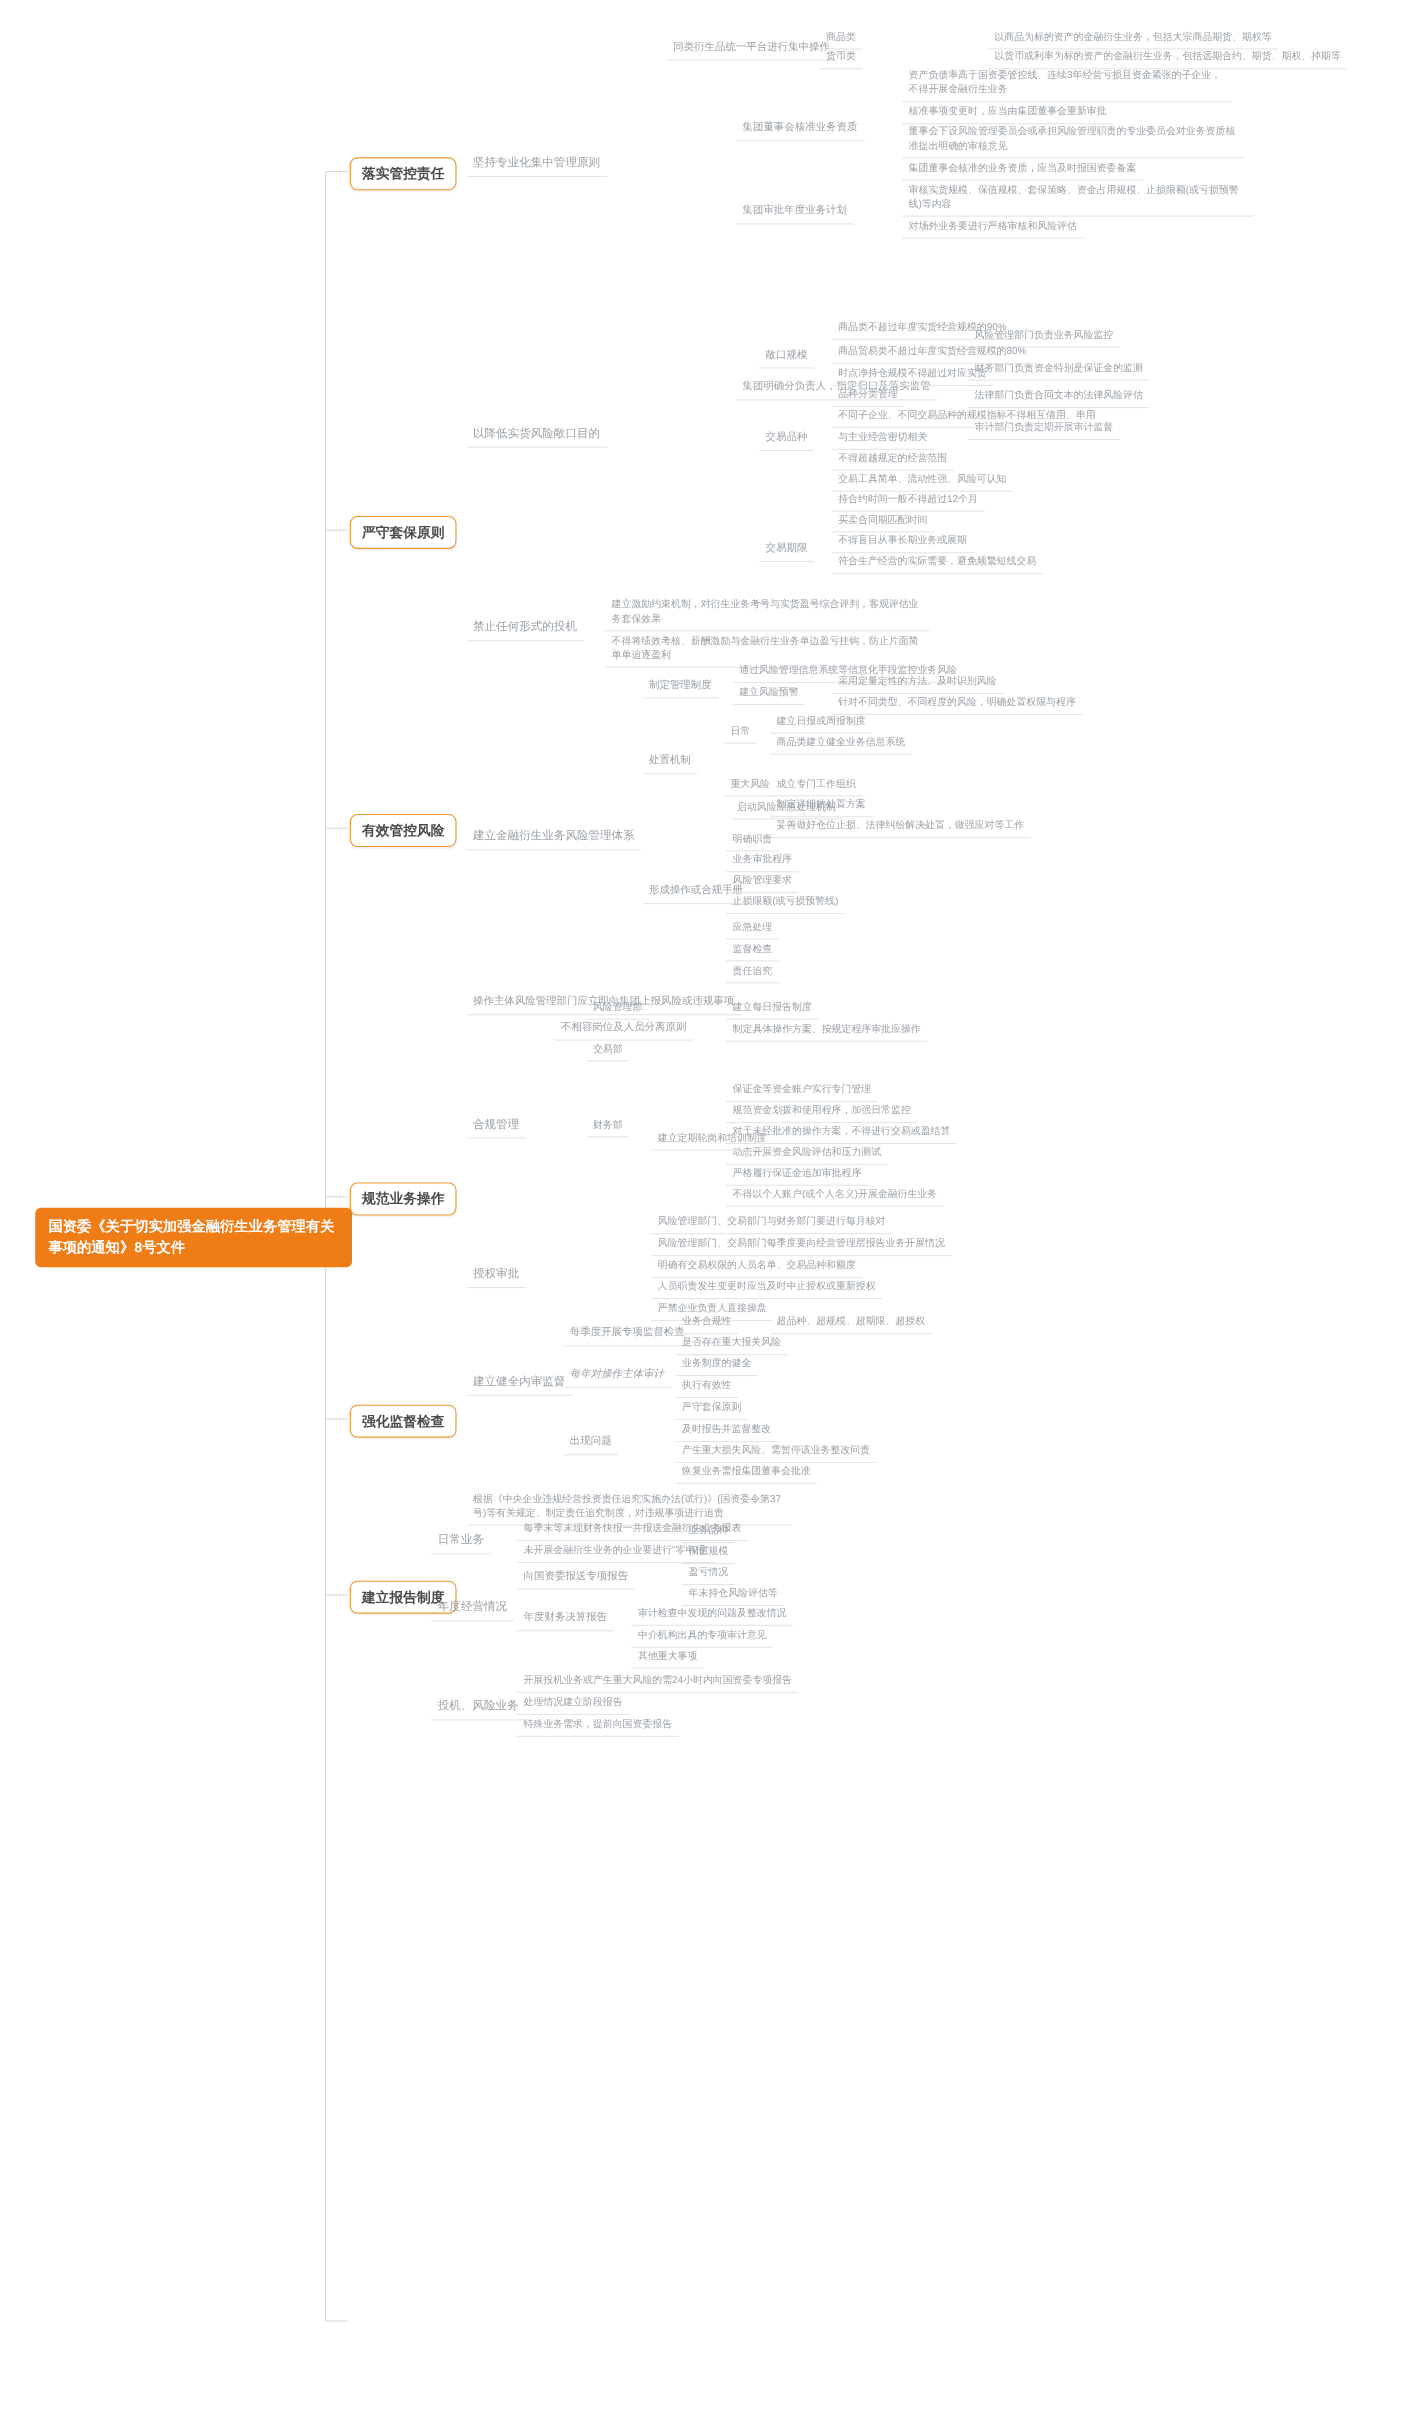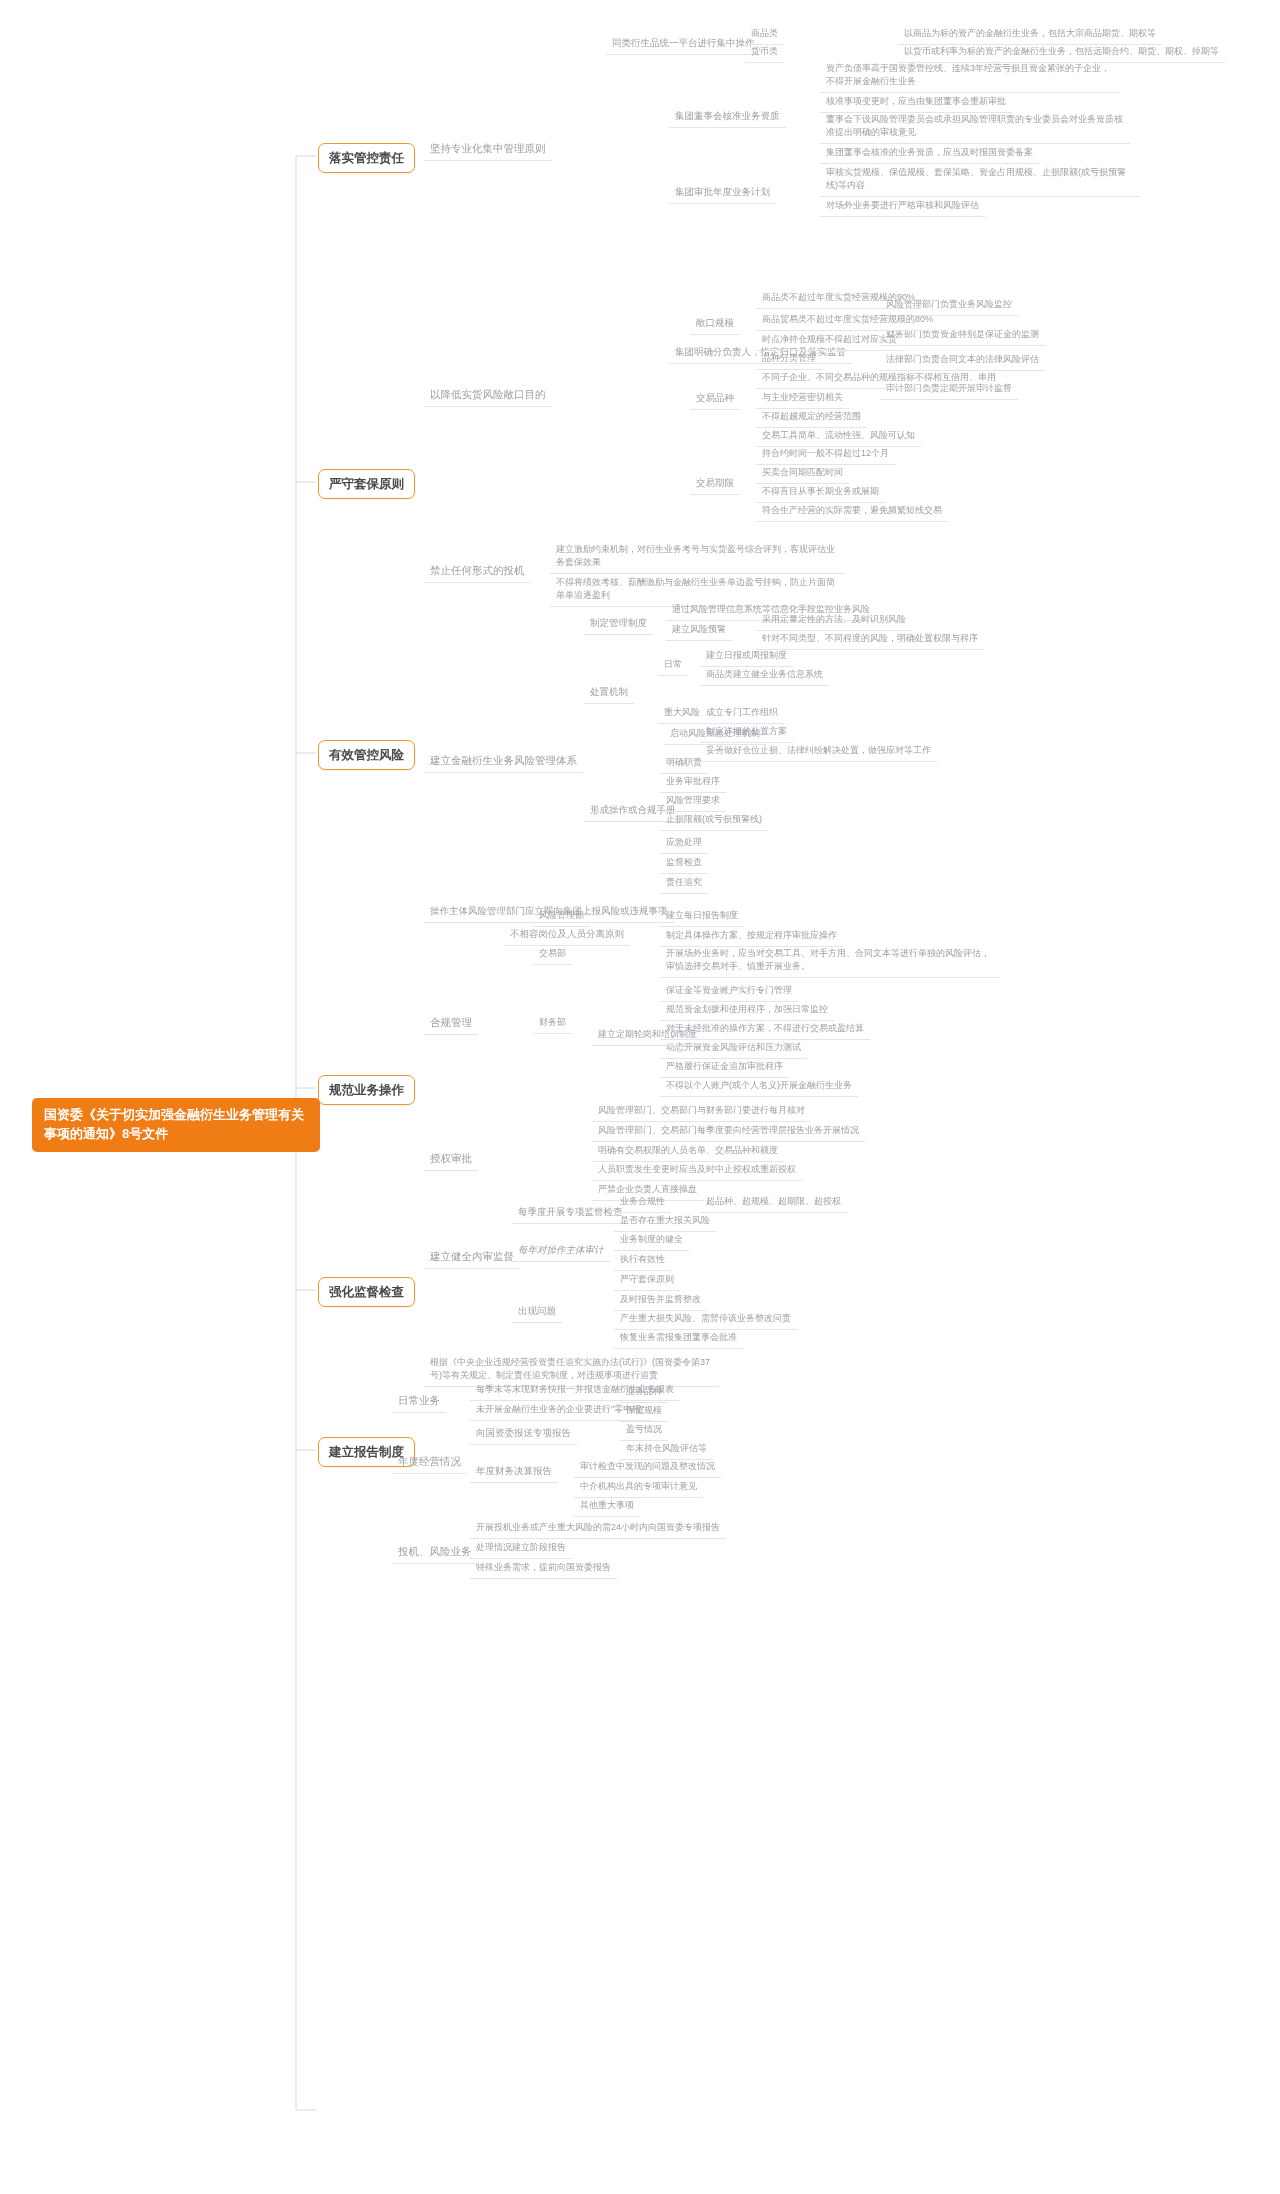--- a/index.html
+++ b/index.html
@@ -96,21 +96,21 @@
   <div class="node lvl4 nowrap" style="left:756px;top:310px;">商品贸易类不超过年度实货经营规模的80%</div>
   <div class="node lvl4 nowrap" style="left:756px;top:330px;">时点净持仓规模不得超过对应实货</div>
 
   <div class="node lvl3 nowrap" style="left:690px;top:388px;">交易品种</div>
   <div class="node lvl4 nowrap" style="left:756px;top:349px;">品种分类管理</div>
   <div class="node lvl4 nowrap" style="left:756px;top:368px;">不同子企业、不同交易品种的规模指标不得相互借用、串用</div>
   <div class="node lvl4 nowrap" style="left:756px;top:388px;">与主业经营密切相关</div>
   <div class="node lvl4 nowrap" style="left:756px;top:407px;">不得超越规定的经营范围</div>
   <div class="node lvl4 nowrap" style="left:756px;top:426px;">交易工具简单、流动性强、风险可认知</div>
 
-  <div class="node lvl3 nowrap" style="left:690px;top:473px;">交易期限</div>
+  <div class="node lvl3 nowrap" style="left:690px;top:489px;">交易期限</div>
   <div class="node lvl4 nowrap" style="left:756px;top:444px;">持合约时间一般不得超过12个月</div>
   <div class="node lvl4 nowrap" style="left:756px;top:463px;">买卖合同期匹配时间</div>
   <div class="node lvl4 nowrap" style="left:756px;top:482px;">不得盲目从事长期业务或展期</div>
   <div class="node lvl4 nowrap" style="left:756px;top:501px;">符合生产经营的实际需要，避免频繁短线交易</div>
 
   <div class="node lvl2 nowrap" style="left:424px;top:560px;">禁止任何形式的投机</div>
   <div class="node lvl4 wrapnode" style="left:550px;top:540px;width:295px;">建立激励约束机制，对衍生业务考号与实货盈号综合评判，客观评估业务套保效果</div>
   <div class="node lvl4 wrapnode" style="left:550px;top:573px;width:295px;">不得将绩效考核、薪酬激励与金融衍生业务单边盈亏挂钩，防止片面简单单追逐盈利</div>
 
   <div class="node lvl1" style="left:318px;top:740px;">有效管控风险</div>
@@ -148,21 +148,20 @@
 
   <div class="node lvl2 nowrap" style="left:424px;top:1012px;">合规管理</div>
 
   <div class="node lvl3 nowrap" style="left:504px;top:924px;">不相容岗位及人员分离原则</div>
 
   <div class="node lvl4 nowrap" style="left:533px;top:906px;">风险管理部</div>
   <div class="node lvl4 nowrap" style="left:660px;top:906px;">建立每日报告制度</div>
 
   <div class="node lvl4 nowrap" style="left:533px;top:944px;">交易部</div>
   <div class="node lvl4 nowrap" style="left:660px;top:926px;">制定具体操作方案、按规定程序审批应操作</div>
-  <div class="node lvl4 wrapnode" style="left:660px;top:944px;width:340px;">开展场外业务时，应当对交易工具、对手方用、合同文本等进行单独的风险评估，审慎选择交易对手、慎重开展业务。</div>
 
   <div class="node lvl4 nowrap" style="left:533px;top:1013px;">财务部</div>
   <div class="node lvl4 nowrap" style="left:660px;top:981px;">保证金等资金账户实行专门管理</div>
   <div class="node lvl4 nowrap" style="left:660px;top:1000px;">规范资金划拨和使用程序，加强日常监控</div>
   <div class="node lvl4 nowrap" style="left:660px;top:1019px;">对于未经批准的操作方案，不得进行交易或盈结算</div>
   <div class="node lvl4 nowrap" style="left:660px;top:1038px;">动态开展资金风险评估和压力测试</div>
   <div class="node lvl4 nowrap" style="left:660px;top:1057px;">严格履行保证金追加审批程序</div>
   <div class="node lvl4 nowrap" style="left:660px;top:1076px;">不得以个人账户(或个人名义)开展金融衍生业务</div>
 
   <div class="node lvl4 nowrap" style="left:592px;top:1025px;">建立定期轮岗和培训制度</div>

